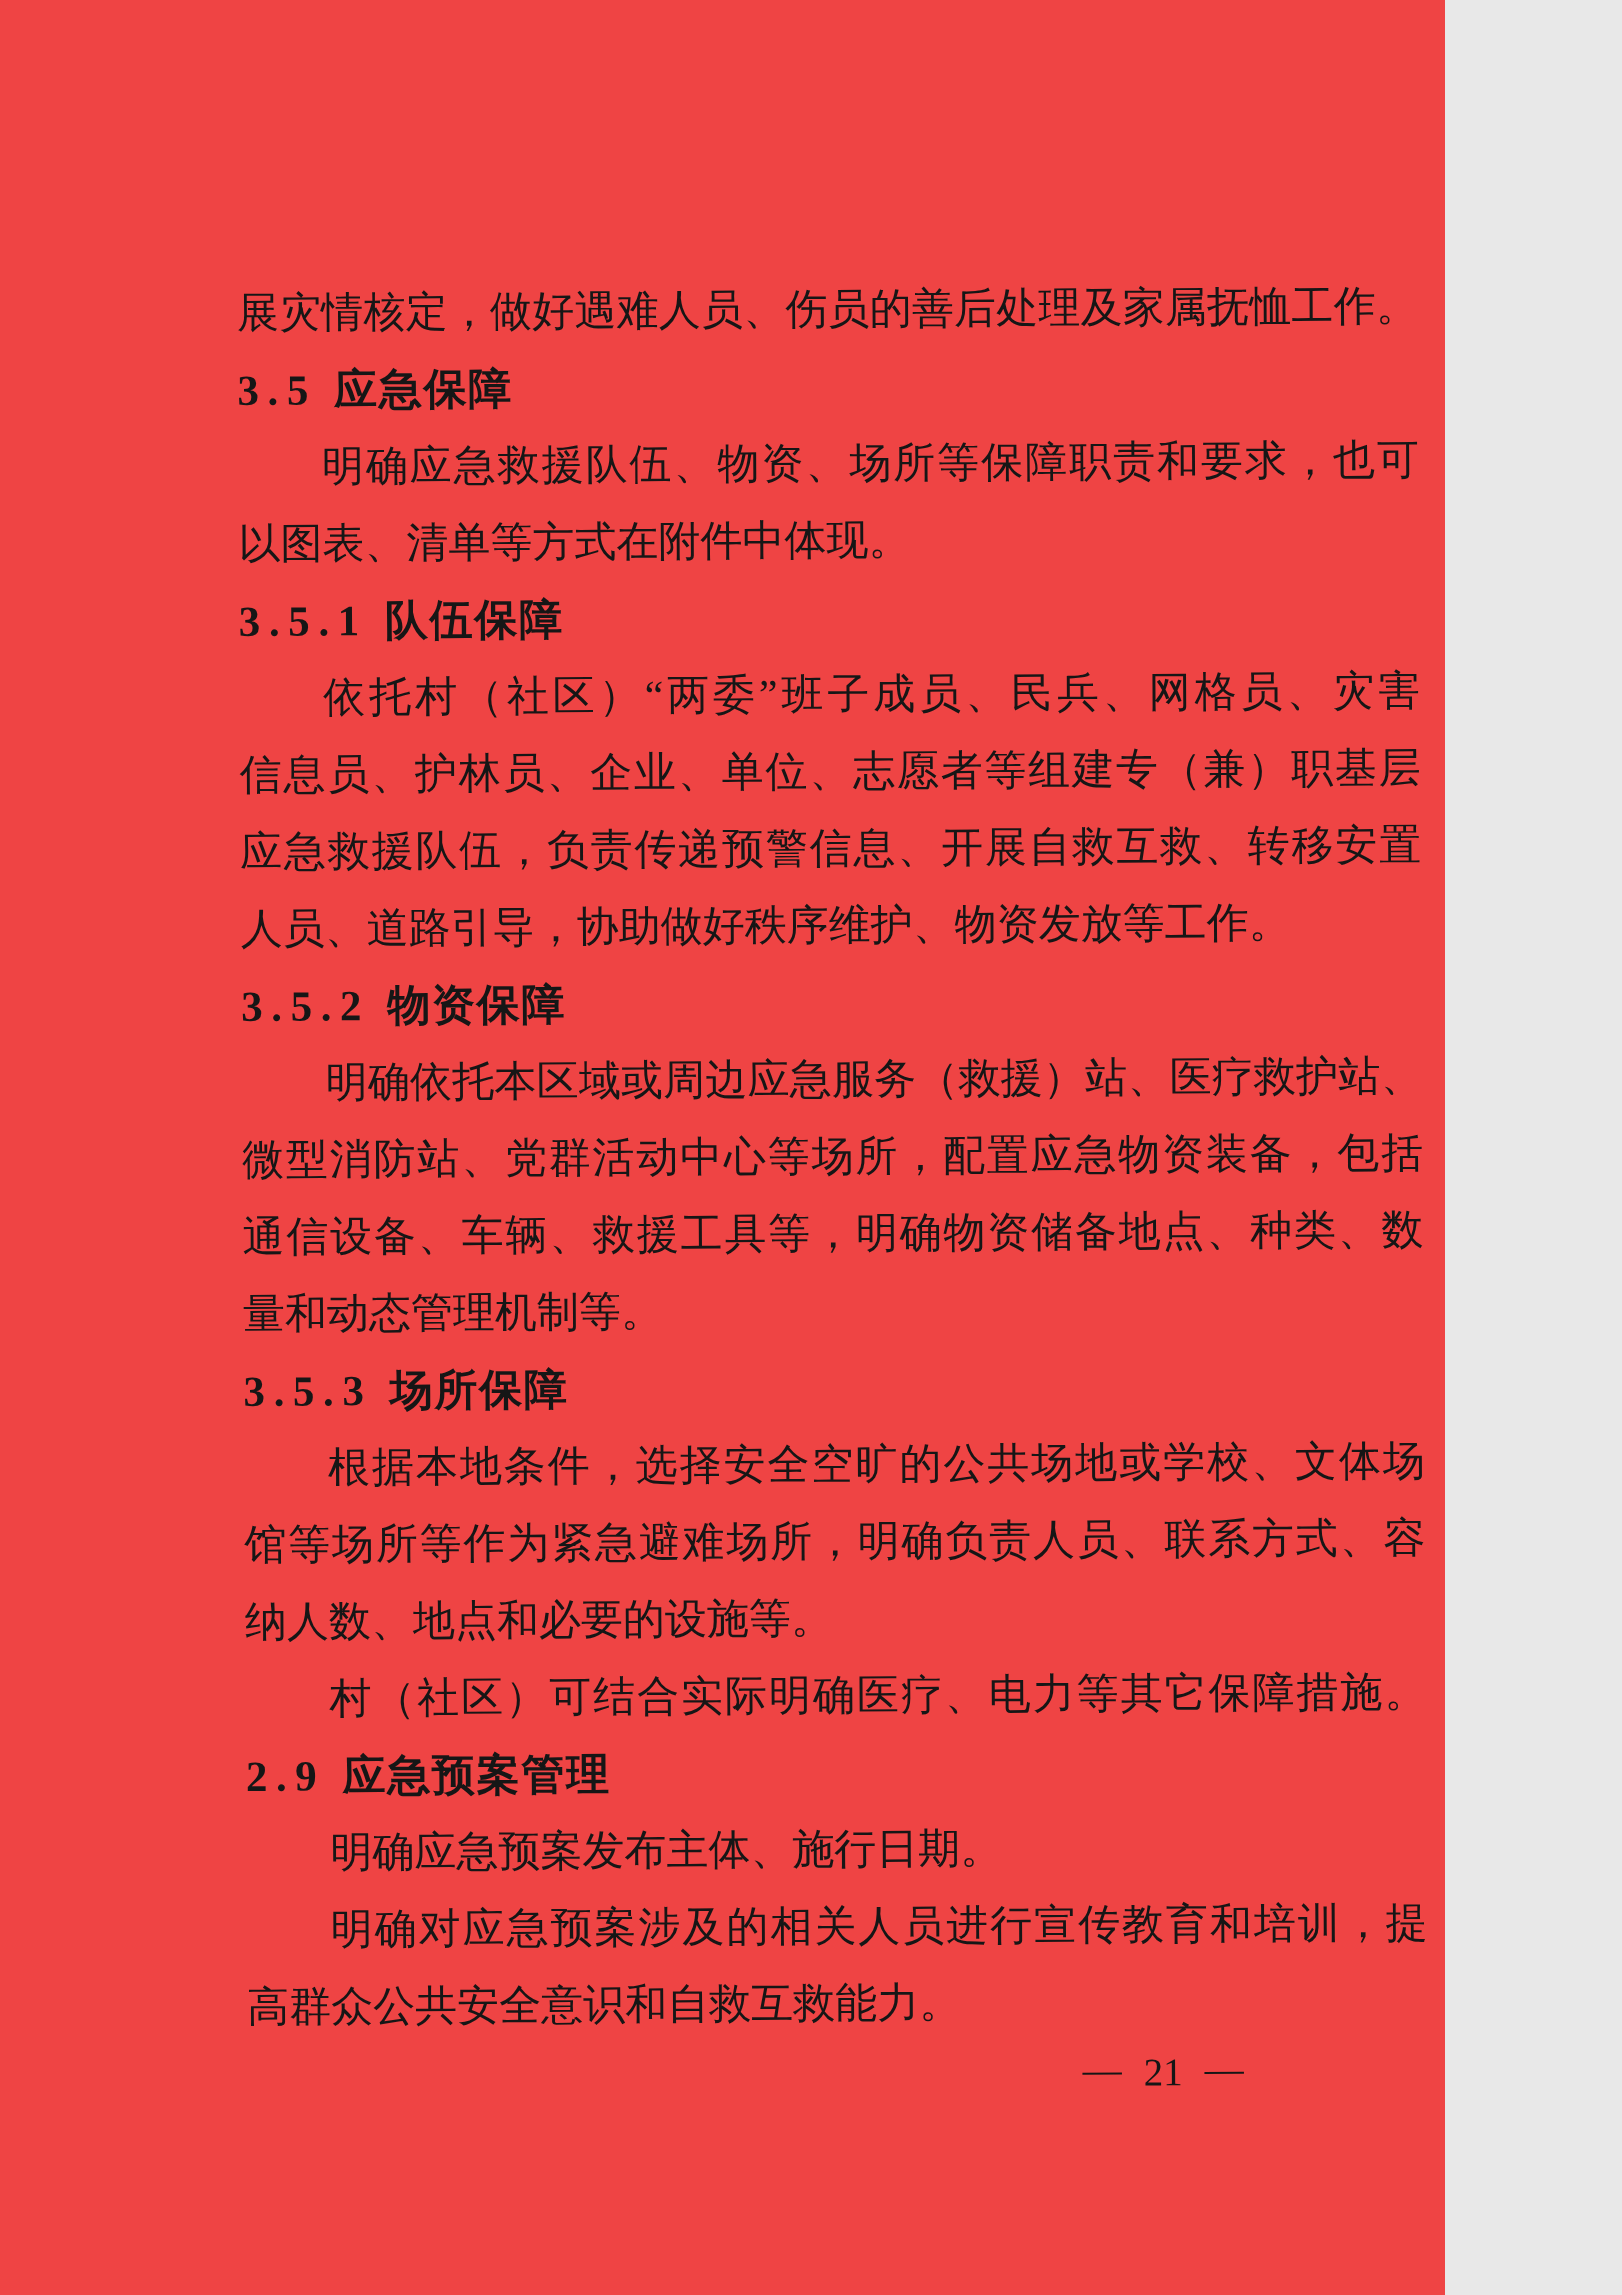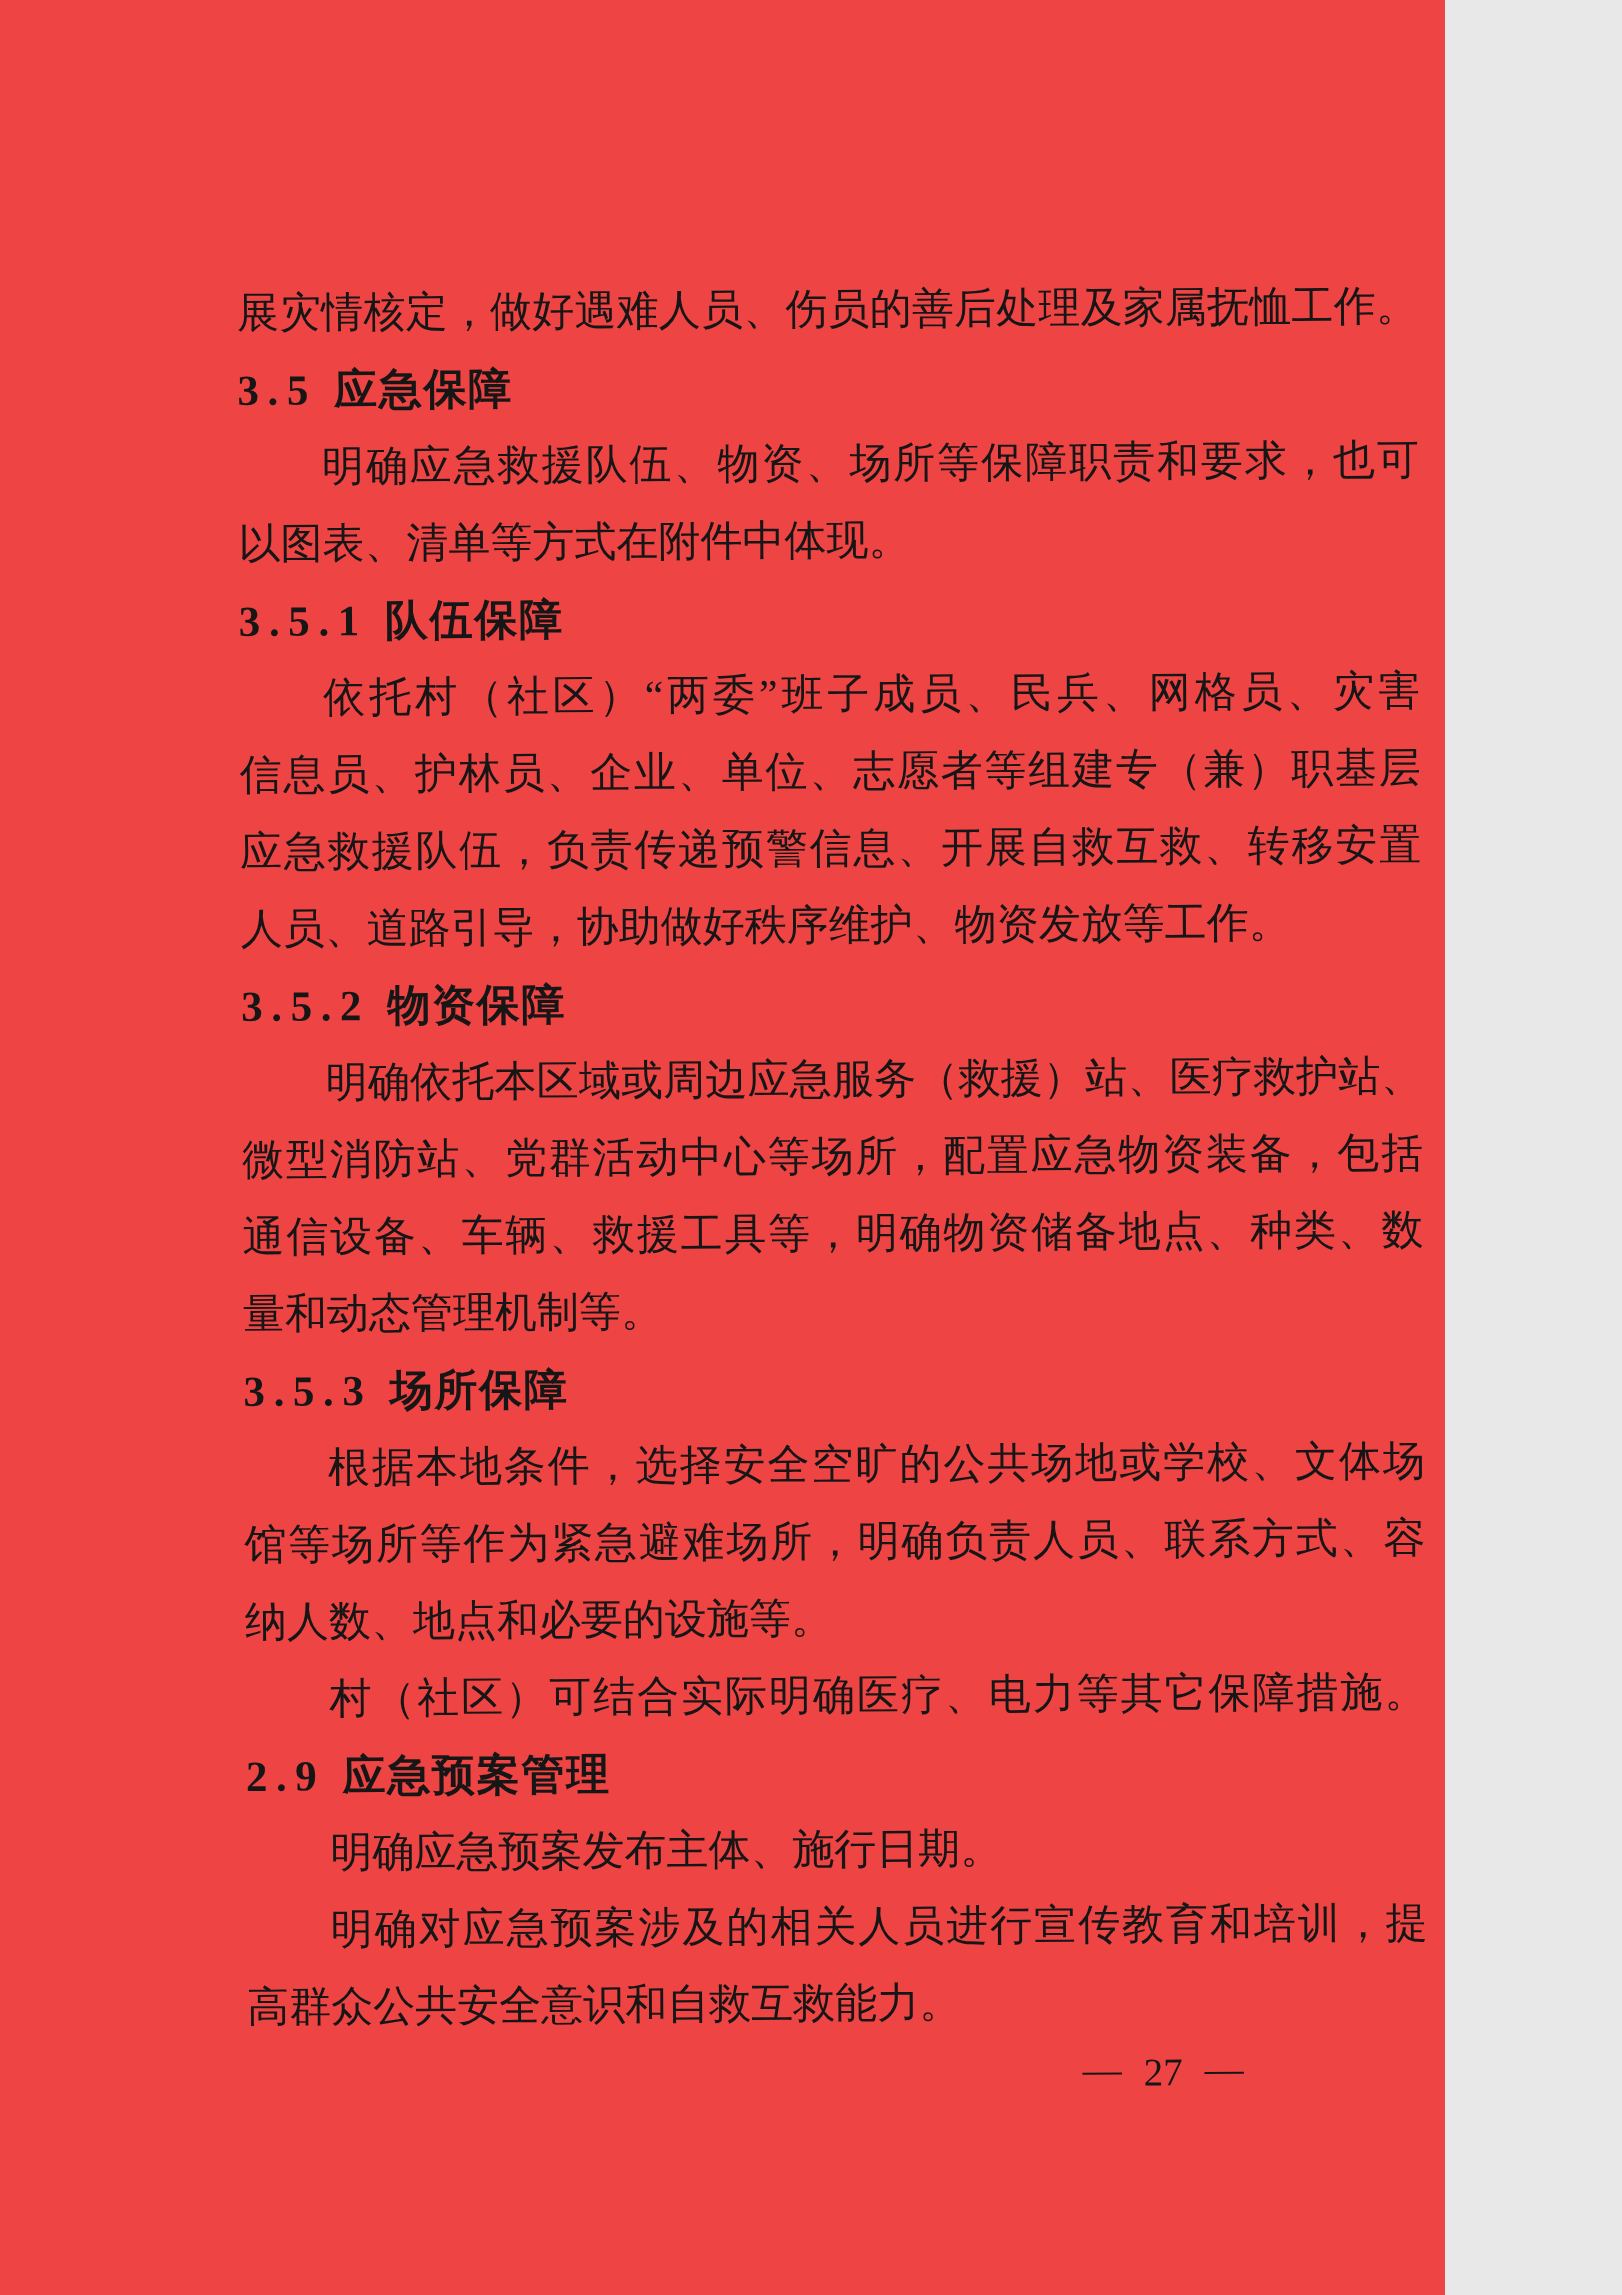--- a/index.html
+++ b/index.html
@@ -97,18 +97,18 @@
         <div class="line justify">馆等场所等作为紧急避难场所，明确负责人员、联系方式、容</div>
         <div class="line">纳人数、地点和必要的设施等。</div>
         <div class="line indent justify">村（社区）可结合实际明确医疗、电力等其它保障措施。</div>
         <div class="line heading"><span class="hnum">2.9</span><span class="htitle">应急预案管理</span></div>
         <div class="line indent">明确应急预案发布主体、施行日期。</div>
         <div class="line indent justify">明确对应急预案涉及的相关人员进行宣传教育和培训，提</div>
         <div class="line">高群众公共安全意识和自救互救能力。</div>
       </div>
     <div class="footer">
       <span class="dash">—</span>
-      <span class="pagenum">27</span>
+      <span class="pagenum">21</span>
       <span class="dash">—</span>
     </div>
   </div>
 </div>
 
 
 </body></html>

